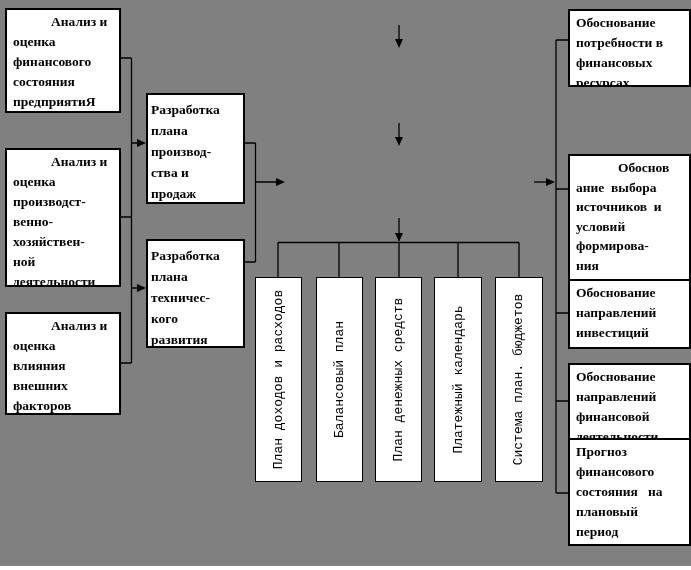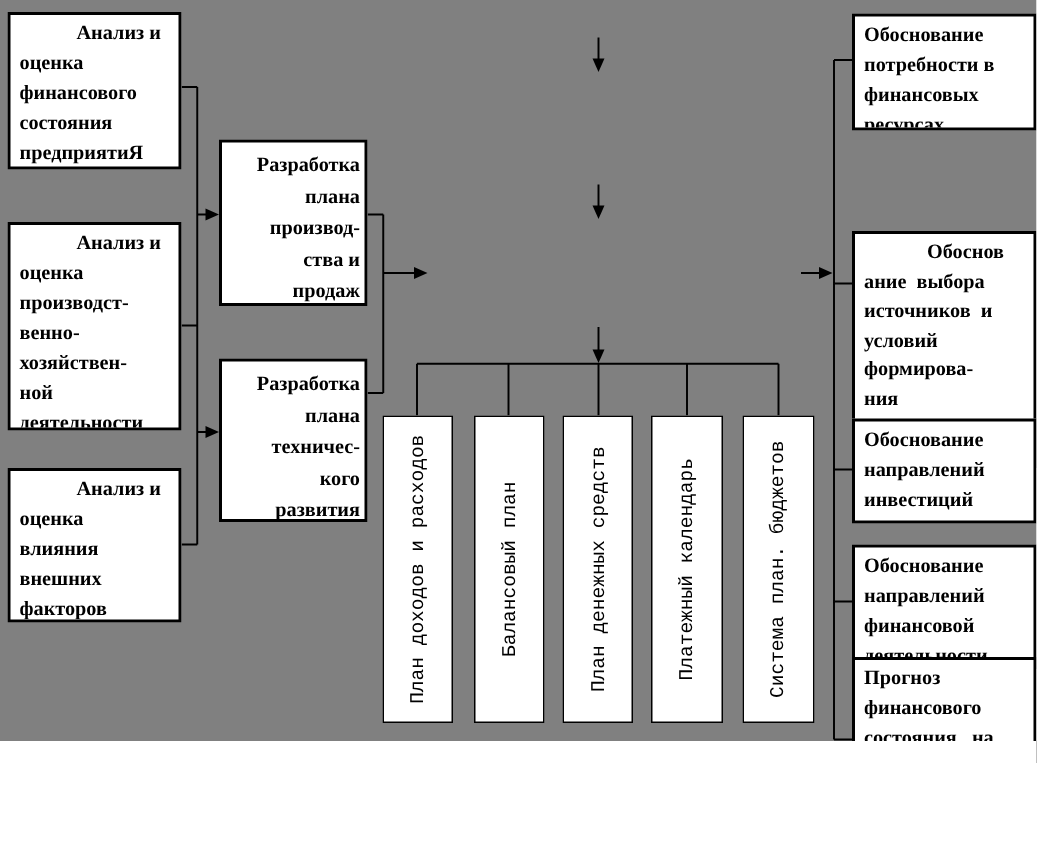--- a/index.html
+++ b/index.html
@@ -1,19 +1,19 @@
 <!DOCTYPE html>
 <html><head>
 <meta charset="utf-8">
 <style>
   html, body { margin: 0; padding: 0; background: #ffffff; }
   .page {
     position: relative;
     width: 691px;
-    height: 494px;
+    height: 570px;
     background: #ffffff;
     overflow: hidden;
     font-family: "Liberation Serif", "DejaVu Serif", serif;
   }
   .canvas {
     position: absolute;
     left: 0; top: 0;
     width: 691px;
     height: 566px;
     background: #808080;
@@ -36,21 +36,21 @@
     white-space: pre-line;
     font-weight: bold;
     font-size: 13.5px;
     line-height: 20px;
     padding: 2px 5px 0 6px;
     text-align: left;
   }
   .indent-l .txt { text-indent: 38px; }
   .indent-r .txt { text-indent: 42px; }
   .mid .txt {
-    text-align: right;
+    text-align: left;
     line-height: 21px;
     padding: 4px 3px 0 3px;
     text-indent: 0;
   }
   
   .bL1 { left: 5px;  top: 8px;   width: 116px; height: 105px; }
   .bL2 { left: 5px;  top: 148px; width: 116px; height: 139px; }
   .bL3 { left: 5px;  top: 312px; width: 116px; height: 103px; }
   
   .bM1 { left: 146px; top: 93px;  width: 99px; height: 111px; }

